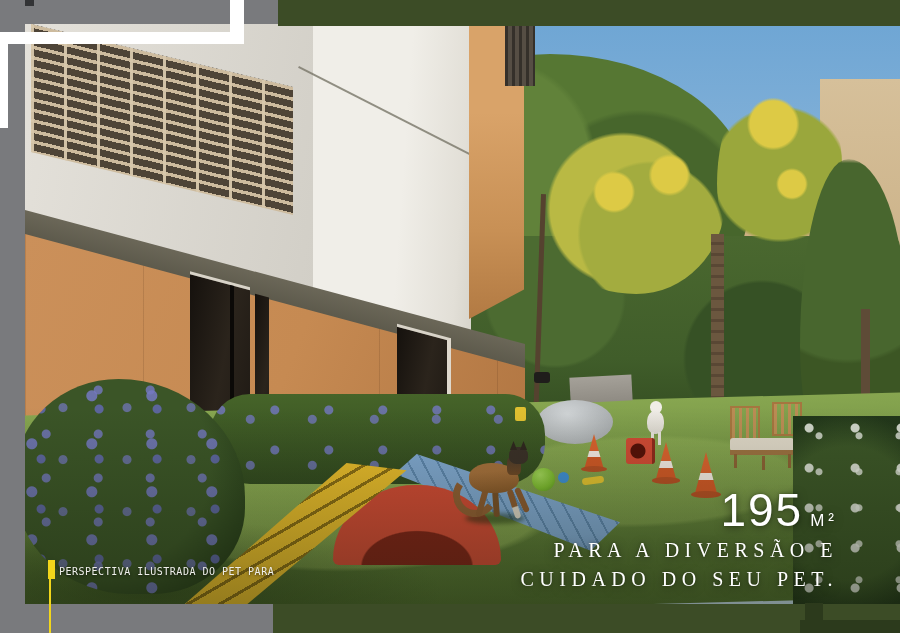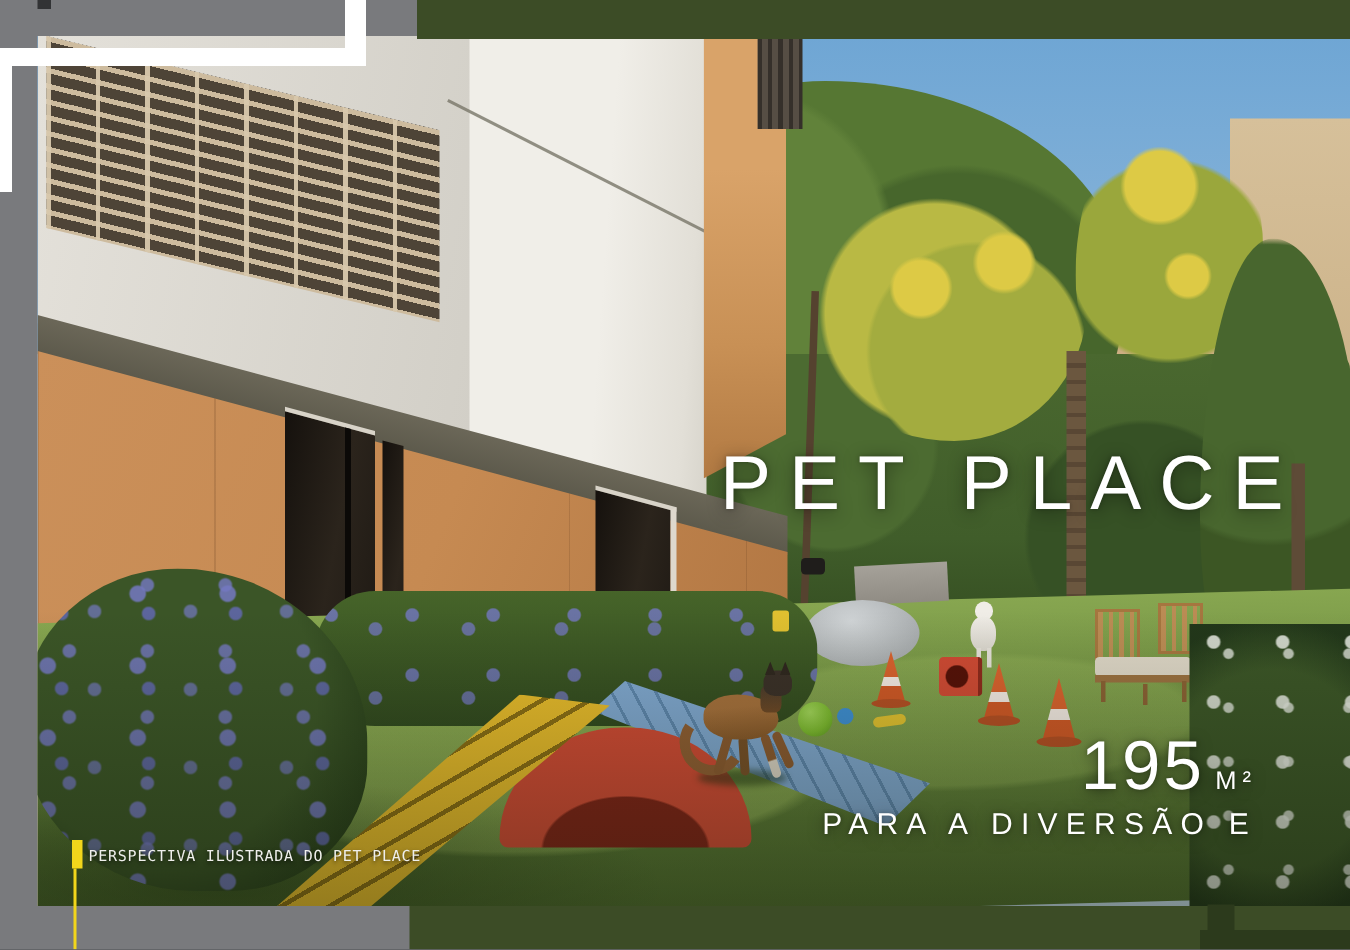--- a/index.html
+++ b/index.html
@@ -187,21 +187,21 @@
   
   .title{left:480px;top:296px;color:var(--text_white,#fff);font-size:51px;font-weight:300;
          letter-spacing:12px;white-space:nowrap;line-height:1;
          text-shadow:0 2px 12px rgba(0,0,0,.45),0 0 3px rgba(0,0,0,.3);}
   .stat{right:62px;top:487px;text-align:right;color:var(--text_white,#fff);
         text-shadow:0 2px 10px rgba(0,0,0,.5),0 0 3px rgba(0,0,0,.3);}
   .stat-line1{display:flex;align-items:baseline;justify-content:flex-end;}
   .stat-num{font-size:46px;font-weight:300;letter-spacing:2px;line-height:1;}
   .stat-unit{font-size:17px;letter-spacing:4px;margin-left:7px;}
   .stat-rest{font-size:20px;letter-spacing:5.5px;margin-left:16px;}
-  .stat-line2,.stat-line3{font-size:20px;letter-spacing:5.5px;margin-top:6px;white-space:nowrap;}
+  .stat-line2,.stat-line3{font-size:20px;letter-spacing:5.5px;margin-top:6px;white-space:nowrap;font-family:Liberation Serif, serif;}
   .caption{left:59px;top:566px;color:#efefec;font-family:"DejaVu Sans Mono",monospace;
            font-size:10px;letter-spacing:.5px;white-space:nowrap;
            text-shadow:0 1px 3px rgba(0,0,0,.6);}
 </style>
 </head>
 <body>
 
 <div class="stage">
 
   <div class="photo">
@@ -303,25 +303,25 @@
 
   <div class="abs band-top"></div>
   <div class="abs band-bottom"></div>
   <div class="abs band-tab"></div>
   <div class="abs band-corner"></div>
   <div class="abs wm wm-h"></div>
   <div class="abs wm wm-v1"></div>
   <div class="abs wm wm-v2"></div>
   <div class="abs notch"></div>
 
-  <div class="abs title">PET PLACE</div>
   <div class="abs stat">
     <div class="stat-line1">
       <span class="stat-num">195</span>
       <span class="stat-unit">M²</span>
     </div>
     <div class="stat-line2">PARA A DIVERSÃO E</div>
+    <div class="stat-line3">CUIDADO DO SEU PET.</div>
   </div>
   <div class="abs marker"></div>
   <div class="abs yline"></div>
-  <div class="abs caption">PERSPECTIVA ILUSTRADA DO PET PLACE</div>
+  <div class="abs caption">PERSPECTIVA ILUSTRADA DO PET PARA</div>
 
 </div>
 
 </body></html>

